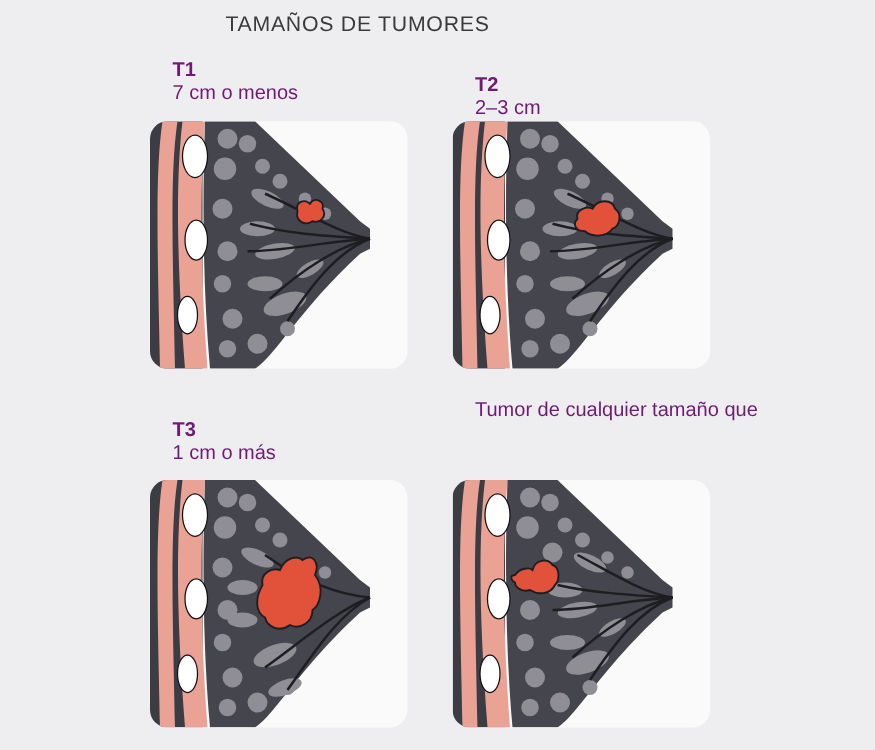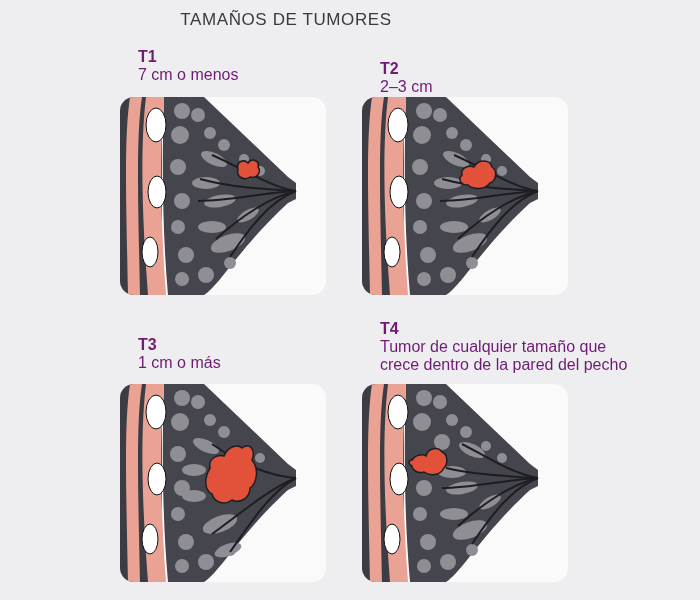--- a/index.html
+++ b/index.html
@@ -150,23 +150,21 @@
     <g stroke="#1e1e22" stroke-width="2" fill="none">
       <path d="M176 94 C150 92 120 80 92 60"></path>
       <path d="M176 94 C150 104 120 130 92 150"></path>
       <path d="M176 94 C150 108 130 140 110 168"></path>
     </g>
     <path d="M90 84 C88 74 98 70 104 72 C108 62 118 60 122 64 C130 58 136 66 132 76 C140 86 136 100 130 104 C130 114 120 120 112 116 C104 122 94 118 92 110 C84 106 84 94 90 84 Z" fill="#e2523a" stroke="#1e1e22" stroke-width="1.5"></path>
   </svg>
 </div>
 
 <div class="label" style="left:380px;top:320px;">
-  <span class="code">T4</span>
   <span class="desc">Tumor de cualquier tamaño que</span>
-  <span class="desc">crece dentro de la pared del pecho</span>
 </div>
 <div class="card" style="left:362px;top:384px;">
   <svg width="206" height="198" viewBox="0 0 206 198">
     <g>
       <path d="M0 0 H42 V198 H0 Z" fill="#3c3c44"></path>
       <path d="M10 0 C4 40 6 100 8 198 H20 C18 100 16 40 22 0 Z" fill="#e9a294"></path>
       <path d="M26 0 C20 50 22 120 28 198 H46 C40 120 40 50 44 0 Z" fill="#e9a294"></path>
       <path d="M44 0 H84 L168 80 L176 86 V102 L168 106 C120 150 100 188 84 198 H48 C42 130 42 60 44 0 Z" fill="#45454d"></path>
       <ellipse cx="36" cy="28" rx="10" ry="17" fill="#fff" stroke="#111" stroke-width="1"></ellipse>
       <ellipse cx="37" cy="95" rx="9" ry="16" fill="#fff" stroke="#111" stroke-width="1"></ellipse>

